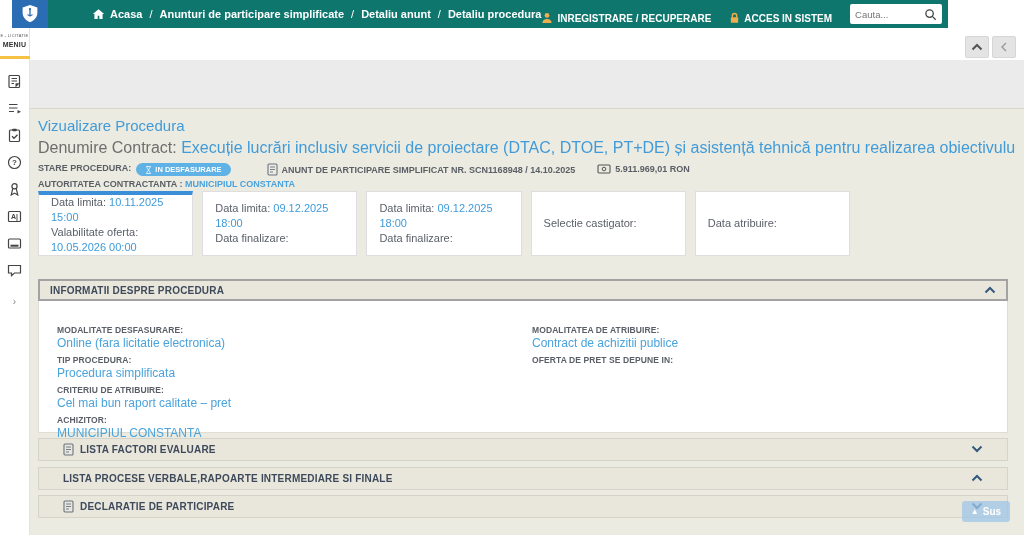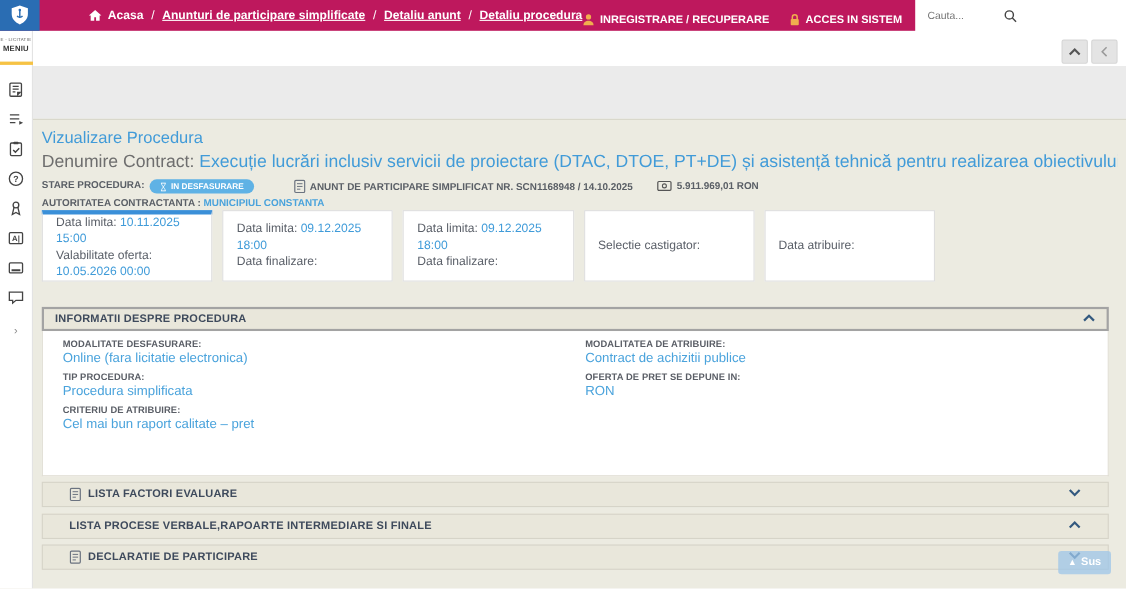--- a/index.html
+++ b/index.html
@@ -1,23 +1,23 @@
 <!DOCTYPE html>
 <html><head>
 <meta charset="utf-8">
 <style>
   *{margin:0;padding:0;box-sizing:border-box}
   html,body{width:1024px;height:535px;overflow:hidden}
   body{font-family:"Liberation Sans",sans-serif;background:#fff;position:relative;color:#5a5f66}
 
   
-  .topbar{position:absolute;top:0;left:0;width:832px;height:28px;background:#be185d;display:flex;align-items:center;color:#fff;z-index:10}
+  .topbar{position:absolute;top:0;left:12px;width:936px;height:28px;background:#0f766e;display:flex;align-items:center;color:#fff;z-index:10}
   .logo-box{width:36px;height:28px;background:#2a6db3;display:flex;align-items:center;justify-content:center;flex:0 0 36px}
   .breadcrumb{display:flex;align-items:center;gap:7px;margin-left:44px;font-size:11px;font-weight:bold;white-space:nowrap}
-  .breadcrumb .bc-link{color:#fff;text-decoration:underline;cursor:pointer}
+  .breadcrumb .bc-link{color:#fff;cursor:pointer}
   .breadcrumb .bc-home{color:#fff;display:flex;align-items:center;gap:5px;cursor:pointer}
   .bc-sep{font-weight:normal}
   .topbar-right{margin-left:auto;display:flex;align-items:flex-end;gap:18px;padding-right:14px}
   .tb-action{display:flex;align-items:center;gap:4px;font-size:10px;font-weight:bold;color:#fff;cursor:pointer;white-space:nowrap}
   .search-box{width:92px;height:20px;background:#fff;border-radius:2px;display:flex;align-items:center;padding:0 5px}
   .search-box input{border:none;outline:none;width:66px;font-size:9.5px;color:#666;font-family:"Liberation Sans",sans-serif;background:transparent}
   .lang{font-size:11px;font-weight:bold;color:#fff;display:flex;gap:5px}
   .lang span{cursor:pointer}
 
   
@@ -52,21 +52,21 @@
   .cards{position:absolute;left:8px;top:82px;width:812px;height:65px;display:flex;gap:9px}
   .card{flex:1;background:#fff;border:1px solid #dedede;display:flex;flex-direction:column;justify-content:center;padding:0 12px;font-size:11px;line-height:15px}
   .card.active{border-top:4px solid #3a8fd8}
   .card .lbl{color:#5b6069}
   .card .val{color:#3f9bd9}
 
   
   .info-panel{position:absolute;left:8px;top:170px;width:970px}
   .panel-header{height:22px;background:#e9e7db;border:2px solid #a3a3a3;display:flex;align-items:center;padding:0 10px;font-size:10px;font-weight:bold;color:#3e4a5c;letter-spacing:.2px;cursor:pointer}
   .panel-header .chev{margin-left:auto}
-  .panel-body{background:#fff;border:1px solid #e0ded4;border-top:none;height:132px;display:flex;padding:6px 0 0 18px}
+  .panel-body{background:#fff;border:1px solid #e0ded4;border-top:none;height:132px;display:flex;padding:24px 0 0 18px}
   .col-left{flex:0 0 50%}
   .col-right{flex:1}
   .field{margin-bottom:5px}
   .field .f-lbl{font-size:8.5px;font-weight:bold;color:#5a5e66;letter-spacing:.1px}
   .field .f-val{font-size:12px;color:#4aa3dc;margin-top:1px;cursor:pointer}
 
   
   .accordion{position:absolute;left:8px;width:970px;height:23px;background:#e9e7db;border:1px solid #d6d4c8;display:flex;align-items:center;gap:6px;padding:0 24px;font-size:10px;font-weight:bold;color:#3e4a5c;letter-spacing:.2px;cursor:pointer}
   .accordion .chev{margin-left:auto}
   .acc-1{top:329px}.acc-2{top:358px}.acc-3{top:386px}
@@ -282,29 +282,32 @@
             <div class="f-val">Online (fara licitatie electronica)</div>
           </div>
           <div class="field">
             <div class="f-lbl">TIP PROCEDURA:</div>
             <div class="f-val">Procedura simplificata</div>
           </div>
           <div class="field">
             <div class="f-lbl">CRITERIU DE ATRIBUIRE:</div>
             <div class="f-val">Cel mai bun raport calitate – pret</div>
           </div>
+          <div class="field">
+            <div class="f-lbl">ACHIZITOR:</div>
+            <div class="f-val">MUNICIPIUL CONSTANTA</div>
+          </div>
         </div>
         <div class="col-right">
           <div class="field">
             <div class="f-lbl">MODALITATEA DE ATRIBUIRE:</div>
             <div class="f-val">Contract de achizitii publice</div>
           </div>
           <div class="field">
             <div class="f-lbl">OFERTA DE PRET SE DEPUNE IN:</div>
-            <div class="f-val">RON</div>
           </div>
         </div>
       </div>
     </div>
 
     <div class="accordion acc-1">
       <svg width="11" height="13" viewBox="0 0 11 13">
         <rect x="1" y="1" width="9" height="11" rx="1" stroke="#6b7380" stroke-width="1.1" fill="none"></rect>
         <path d="M3 4h5M3 6.5h5M3 9h3" stroke="#6b7380" stroke-width=".9"></path>
       </svg>

